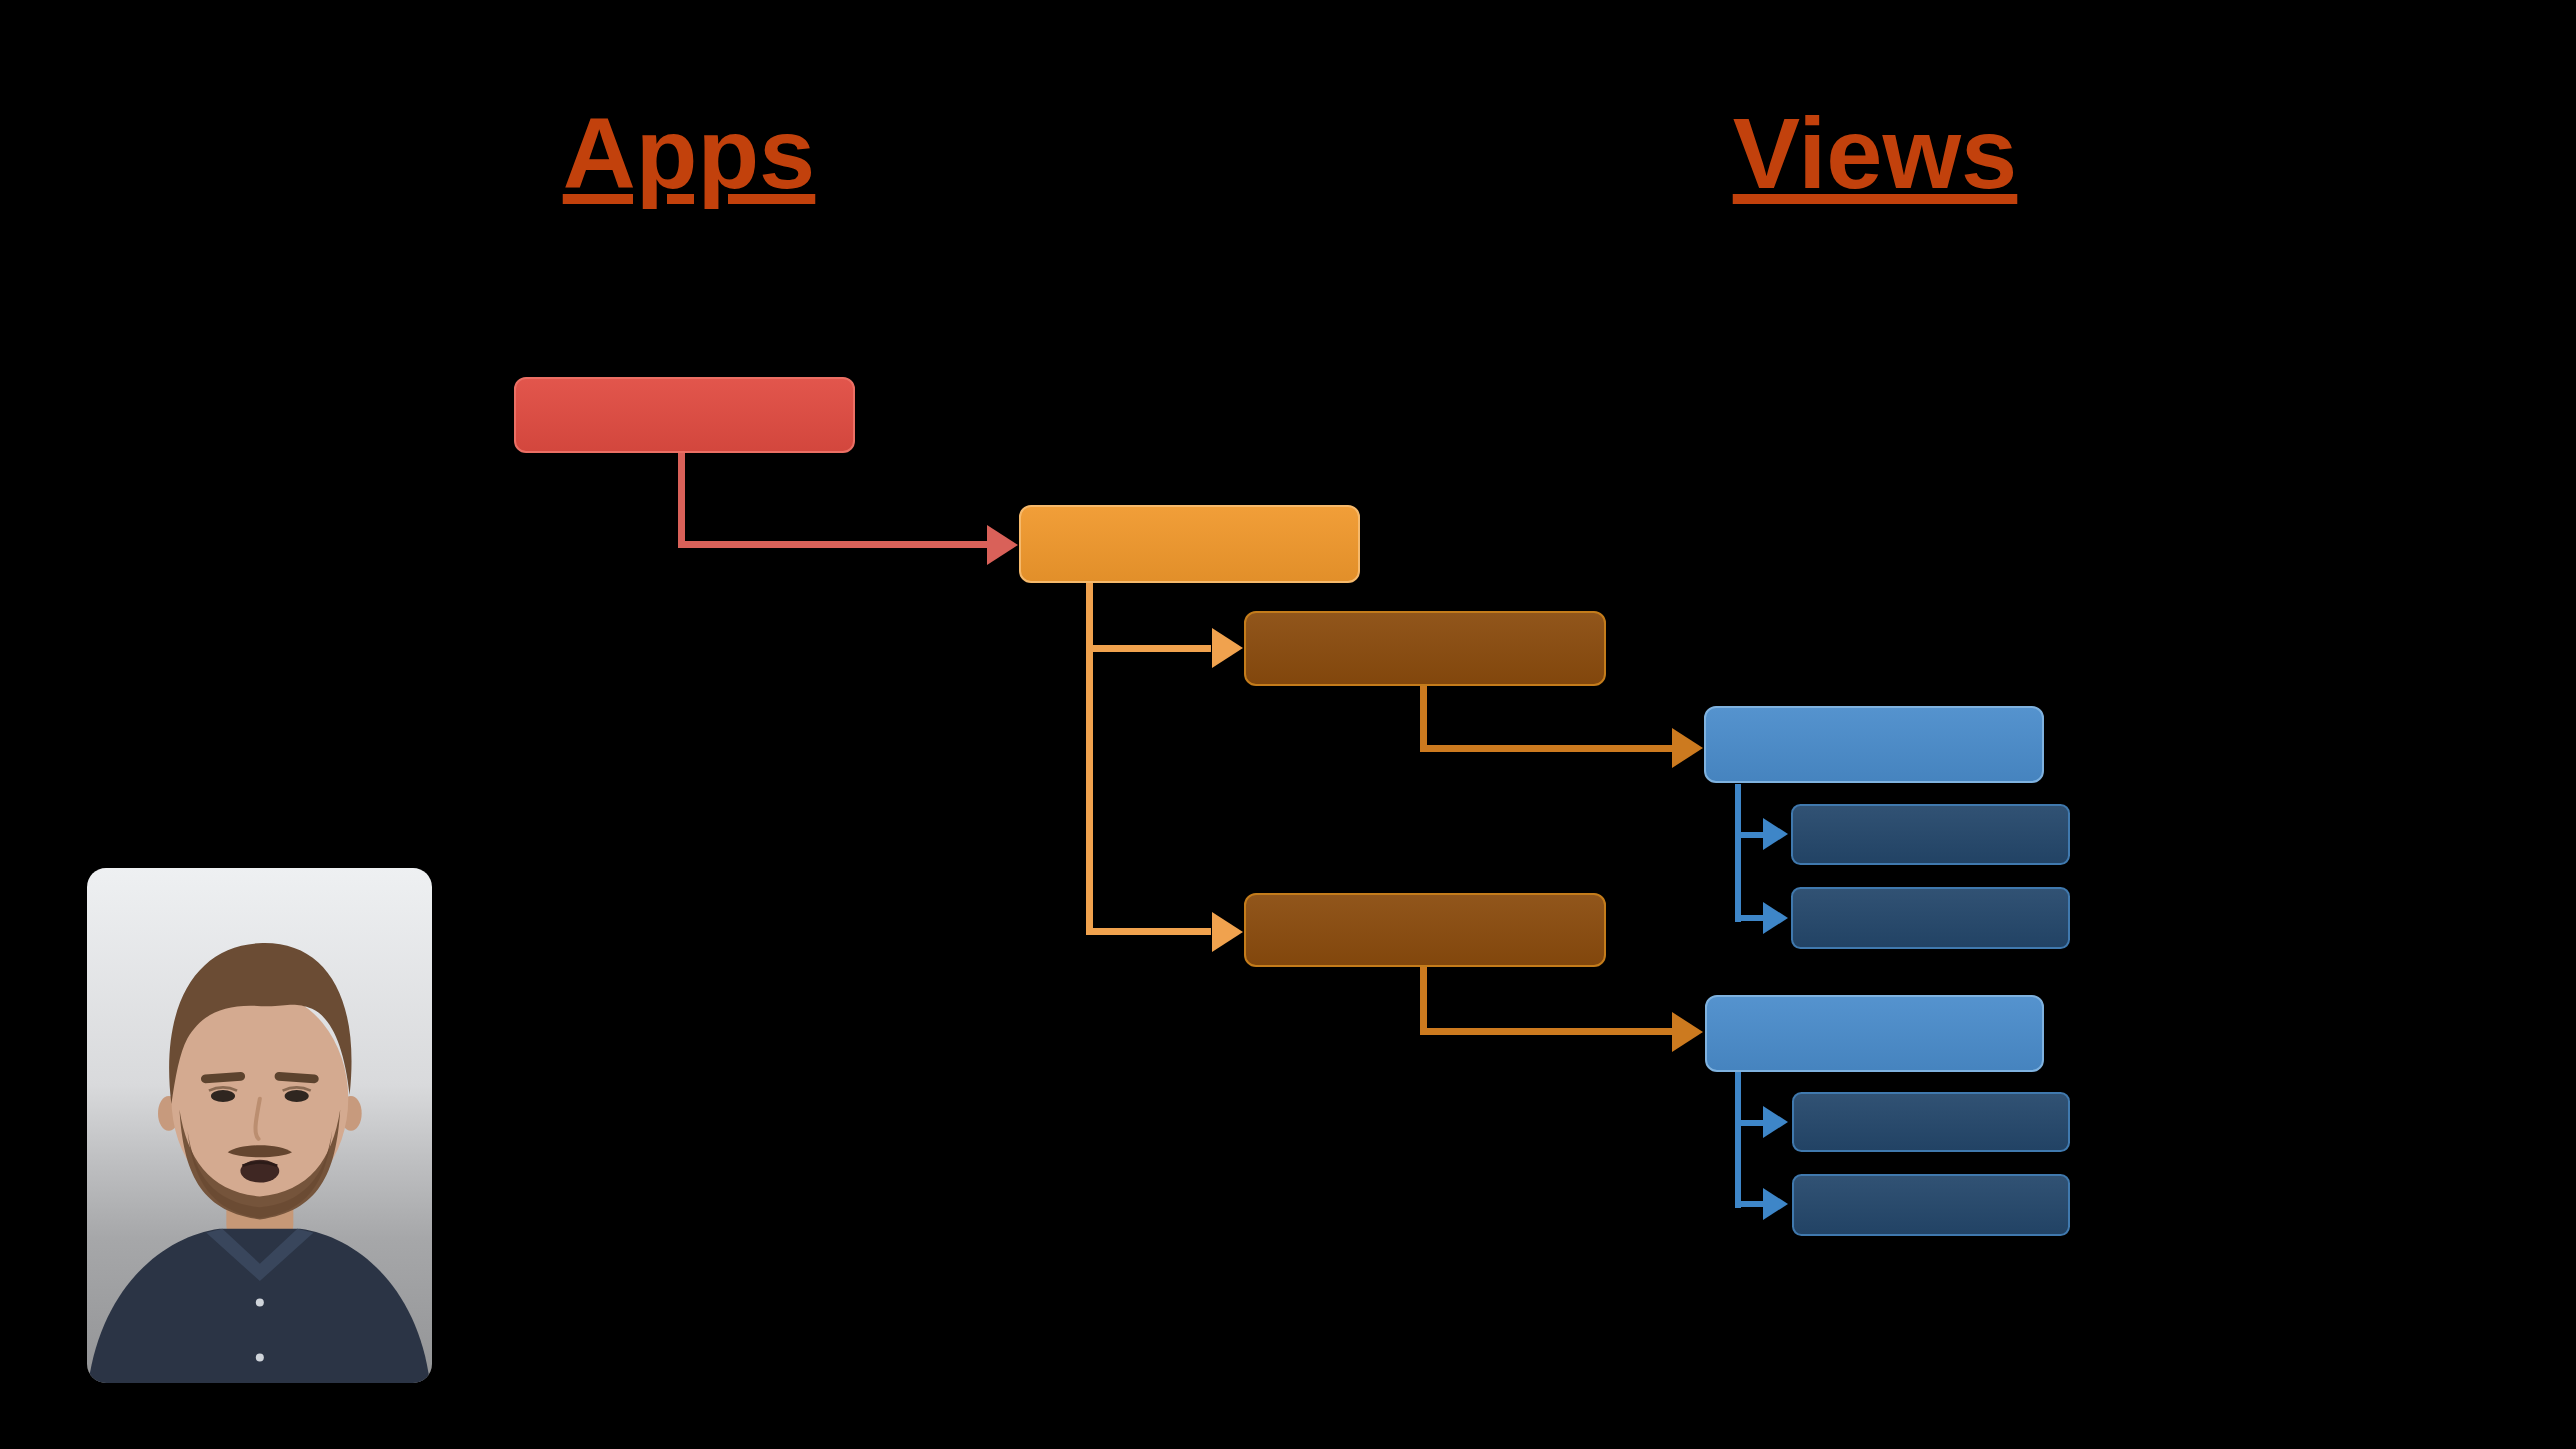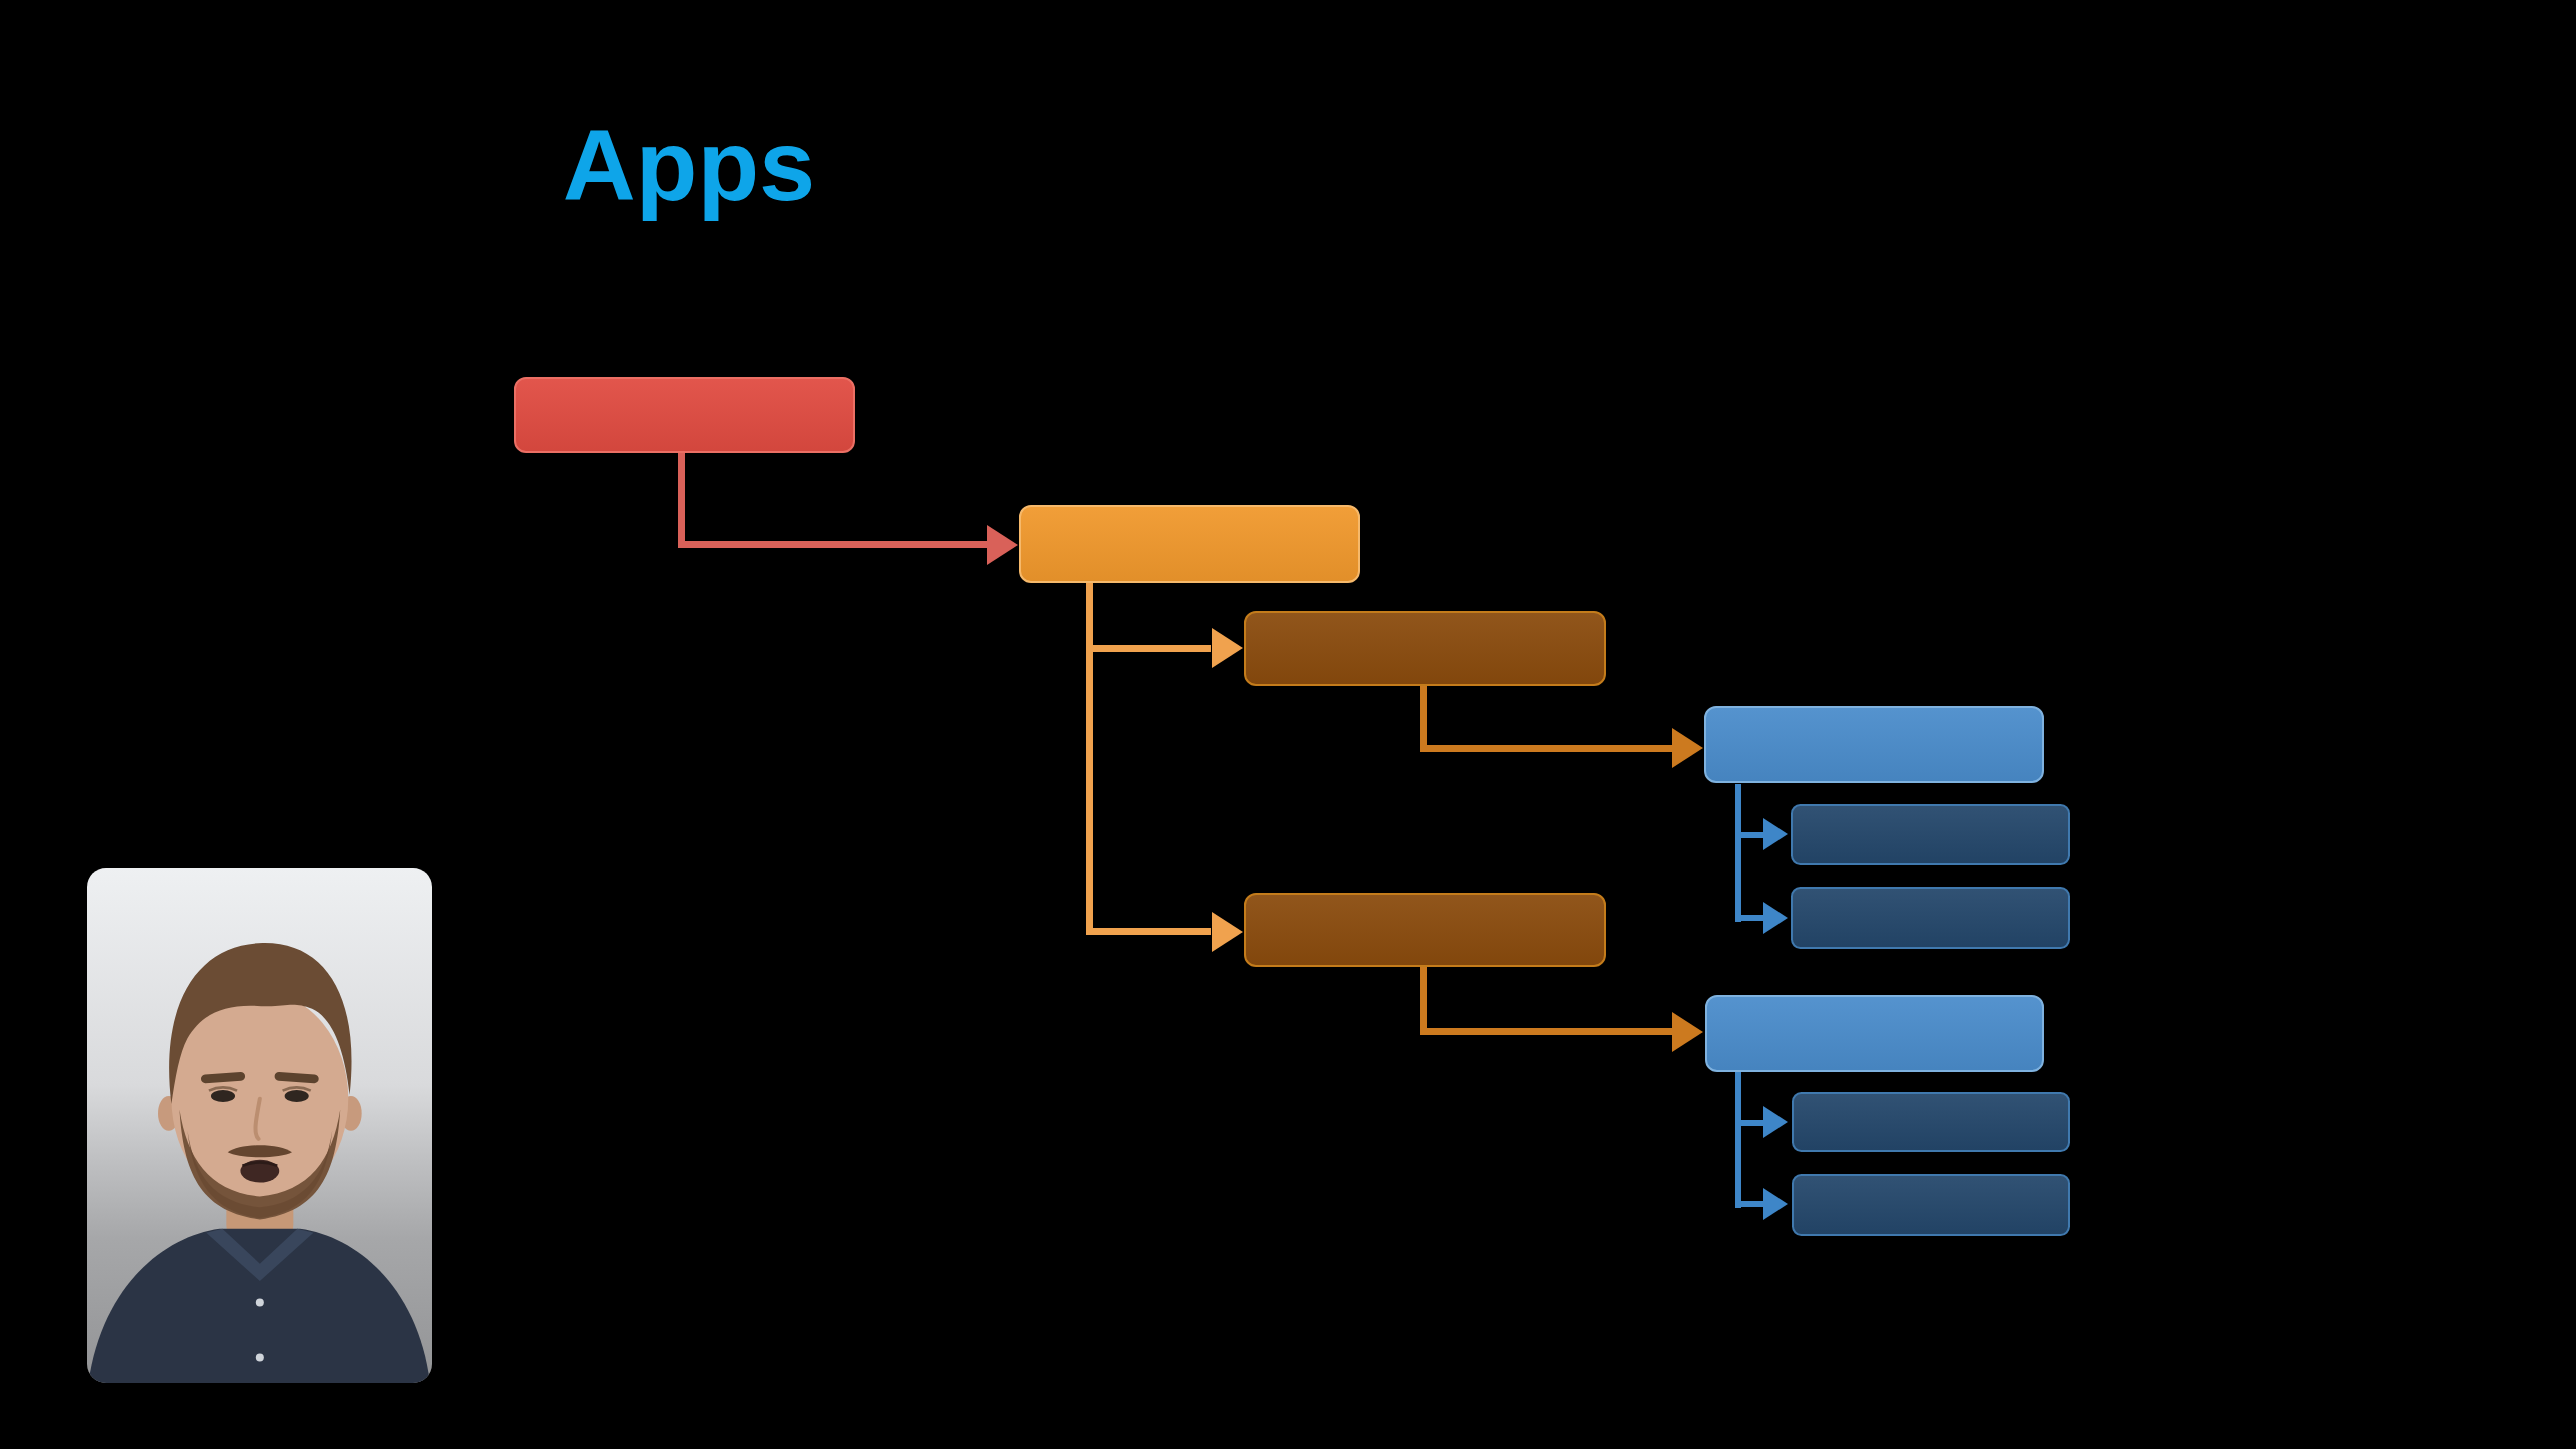--- a/index.html
+++ b/index.html
@@ -5,27 +5,28 @@
   html,body{margin:0;padding:0;background:#000;}
   #stage{
     position:relative;
     width:2576px;height:1449px;
     background:#000;
     overflow:hidden;
     font-family:"Liberation Sans", sans-serif;
   }
   .col-header{
     position:absolute;
-    top:115px;
+    top:103px;
     transform:translateX(-50%);
-    color:#0ea5e9;
+    color:#c2410c;
     font-size:101px;
     font-weight:700;
     line-height:1;
     white-space:nowrap;
+    text-decoration:underline;
   }
   .node{
     position:absolute;
     border-radius:12px;
     border:2.7px solid transparent;
     box-sizing:border-box;
     background-image:linear-gradient(rgba(255,255,255,0.06), rgba(0,0,0,0.06));
   }
   .node.small{border-radius:9.4px;}
   .seg{position:absolute;}
@@ -48,20 +49,21 @@
     overflow:hidden;
   }
   #speaker-video svg{display:block;width:100%;height:100%;}
 </style>
 </head>
 <body>
 
 <div id="stage">
 
   <div class="col-header" style="left:689px">Apps</div>
+  <div class="col-header" style="left:1875px">Views</div>
 
   <div>
     <div class="seg" style="left: 678px; top: 453px; width: 6.7px; height: 95px; background-color: rgb(217, 97, 89);"></div>
     <div class="seg" style="left: 678px; top: 541px; width: 309px; height: 6.7px; background-color: rgb(217, 97, 89);"></div>
     <div class="arrow-lg" style="left: 987px; top: 525px; border-left-color: rgb(217, 97, 89);"></div>
   </div>
 
   <div>
     <div class="seg" style="left: 1086px; top: 583px; width: 6.7px; height: 352px; background-color: rgb(240, 162, 78);"></div>
     <div class="seg" style="left: 1086px; top: 645px; width: 125px; height: 6.7px; background-color: rgb(240, 162, 78);"></div>

